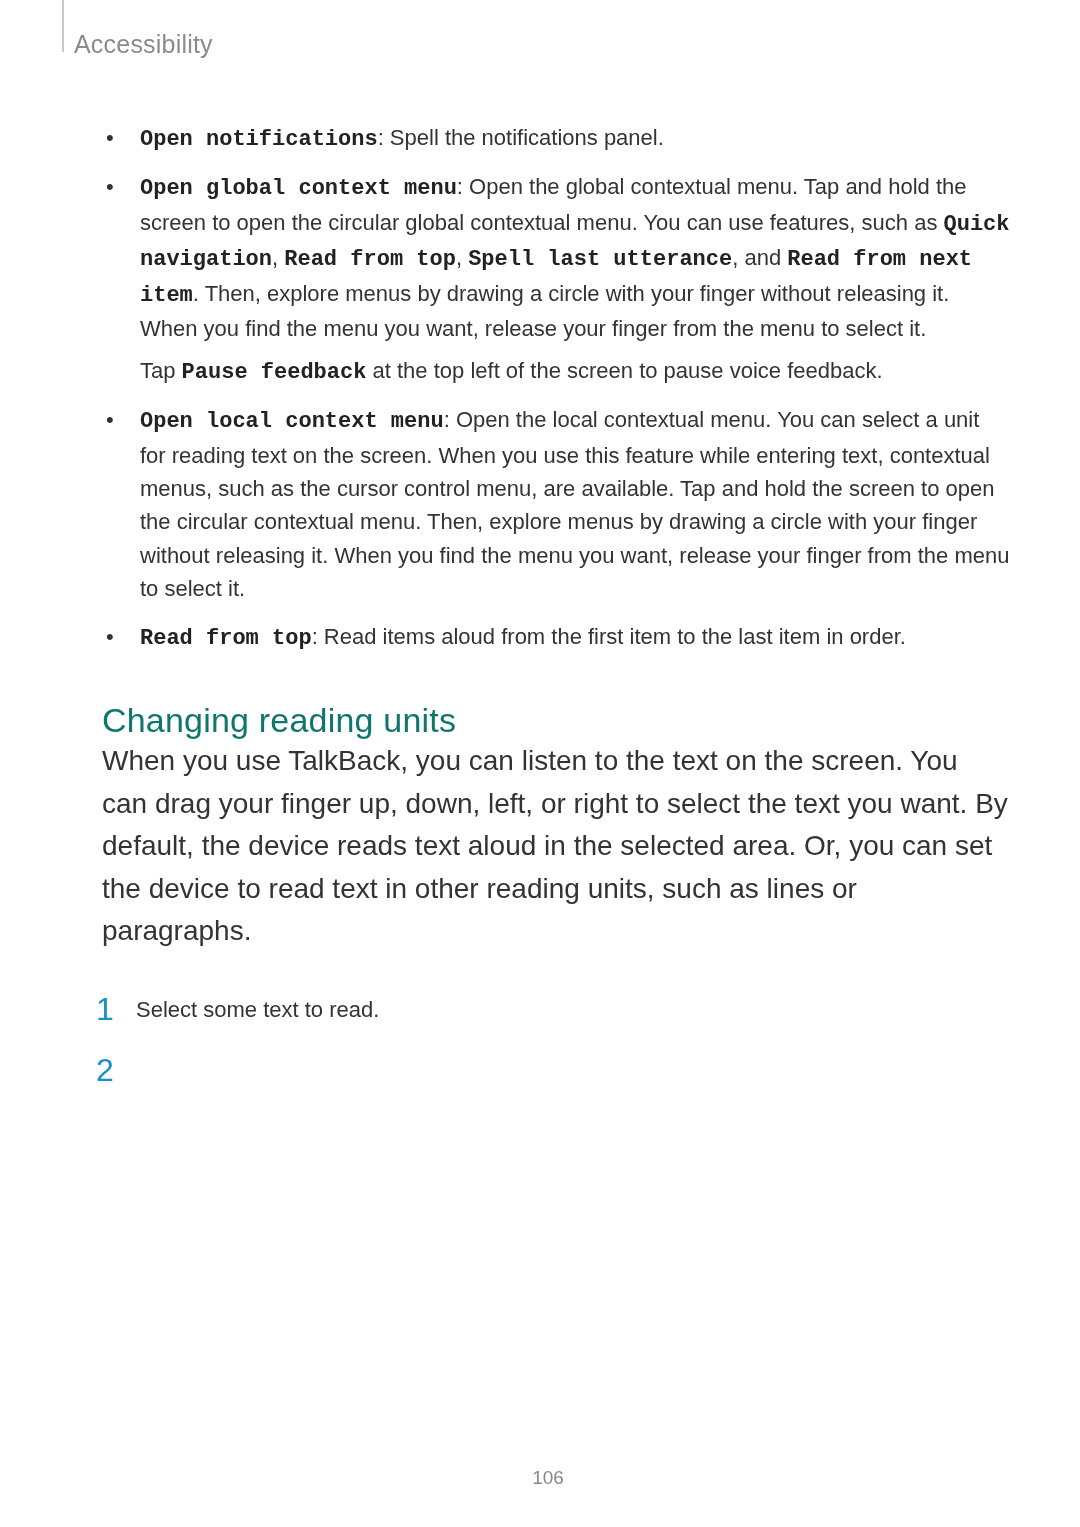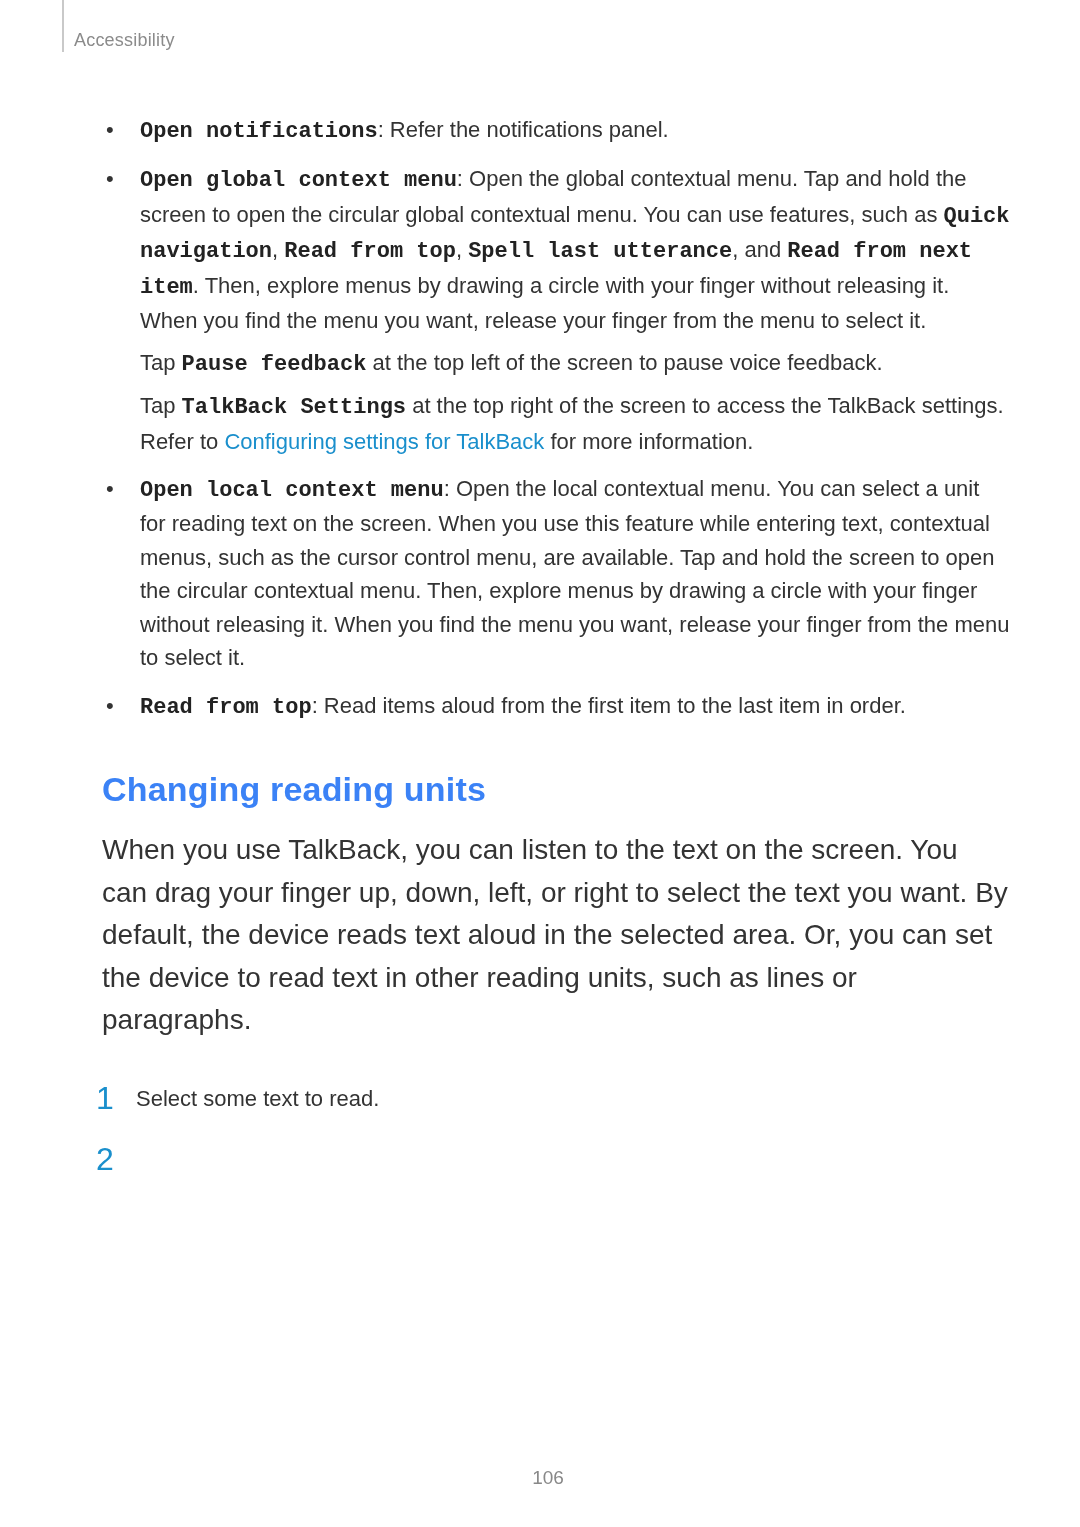--- a/index.html
+++ b/index.html
@@ -21,21 +21,21 @@
     top: 0;
     left: 62px;
     width: 2px;
     height: 52px;
     background: #c9c9c9;
   }
   .header-section {
     padding-left: 14px;
     margin-bottom: 62px;
     color: #8b8b8b;
-    font-size: 18px;
+    font-size: 25px;
     letter-spacing: 0.2px;
   }
   .content {
     padding-left: 42px;
     padding-right: 10px;
   }
   .bullet-list {
     list-style: none;
     margin-bottom: 46px;
   }
@@ -60,24 +60,23 @@
   }
   .bold {
     font-weight: 700;
     color: #222222;
     font-family: Liberation Mono, monospace;
   }
   .link {
     color: #1a8fcc;
   }
   .section-title {
-    color: #3b82f6;
+    color: #0f766e;
     font-size: 34px;
-    font-weight: 700;
-    margin-bottom: 20px;
+    font-weight: 400;
     letter-spacing: 0.2px;
   }
   .section-para {
     font-size: 28px;
     line-height: 1.52;
     color: #333333;
     margin-bottom: 40px;
   }
   .sub-heading {
     font-size: 26px;
@@ -117,29 +116,26 @@
 </style>
 </head>
 <body>
 
 <div class="header-rule"></div>
 <div class="header-section">Accessibility</div>
 
 <div class="content">
   <ul class="bullet-list">
     <li class="bullet-item">
-      <span class="bold">Open notifications</span><span>: Refer the notifications panel.</span>
+      <span class="bold">Open notifications</span><span>: Spell the notifications panel.</span>
     </li>
     <li class="bullet-item">
       <span class="bold">Open global context menu</span><span>: Open the global contextual menu. Tap and hold the screen to open the circular global contextual menu. You can use features, such as </span><span class="bold">Quick navigation</span><span>, </span><span class="bold">Read from top</span><span>, </span><span class="bold">Spell last utterance</span><span>, and </span><span class="bold">Read from next item</span><span>. Then, explore menus by drawing a circle with your finger without releasing it. When you find the menu you want, release your finger from the menu to select it.</span>
       <div class="sub-para">
         <span>Tap </span><span class="bold">Pause feedback</span><span> at the top left of the screen to pause voice feedback.</span>
-      </div>
-      <div class="sub-para">
-        <span>Tap </span><span class="bold">TalkBack Settings</span><span> at the top right of the screen to access the TalkBack settings. Refer to </span><span class="link">Configuring settings for TalkBack</span><span> for more information.</span>
       </div>
     </li>
     <li class="bullet-item">
       <span class="bold">Open local context menu</span><span>: Open the local contextual menu. You can select a unit for reading text on the screen. When you use this feature while entering text, contextual menus, such as the cursor control menu, are available. Tap and hold the screen to open the circular contextual menu. Then, explore menus by drawing a circle with your finger without releasing it. When you find the menu you want, release your finger from the menu to select it.</span>
     </li>
     <li class="bullet-item">
       <span class="bold">Read from top</span><span>: Read items aloud from the first item to the last item in order.</span>
     </li>
   </ul>
 

